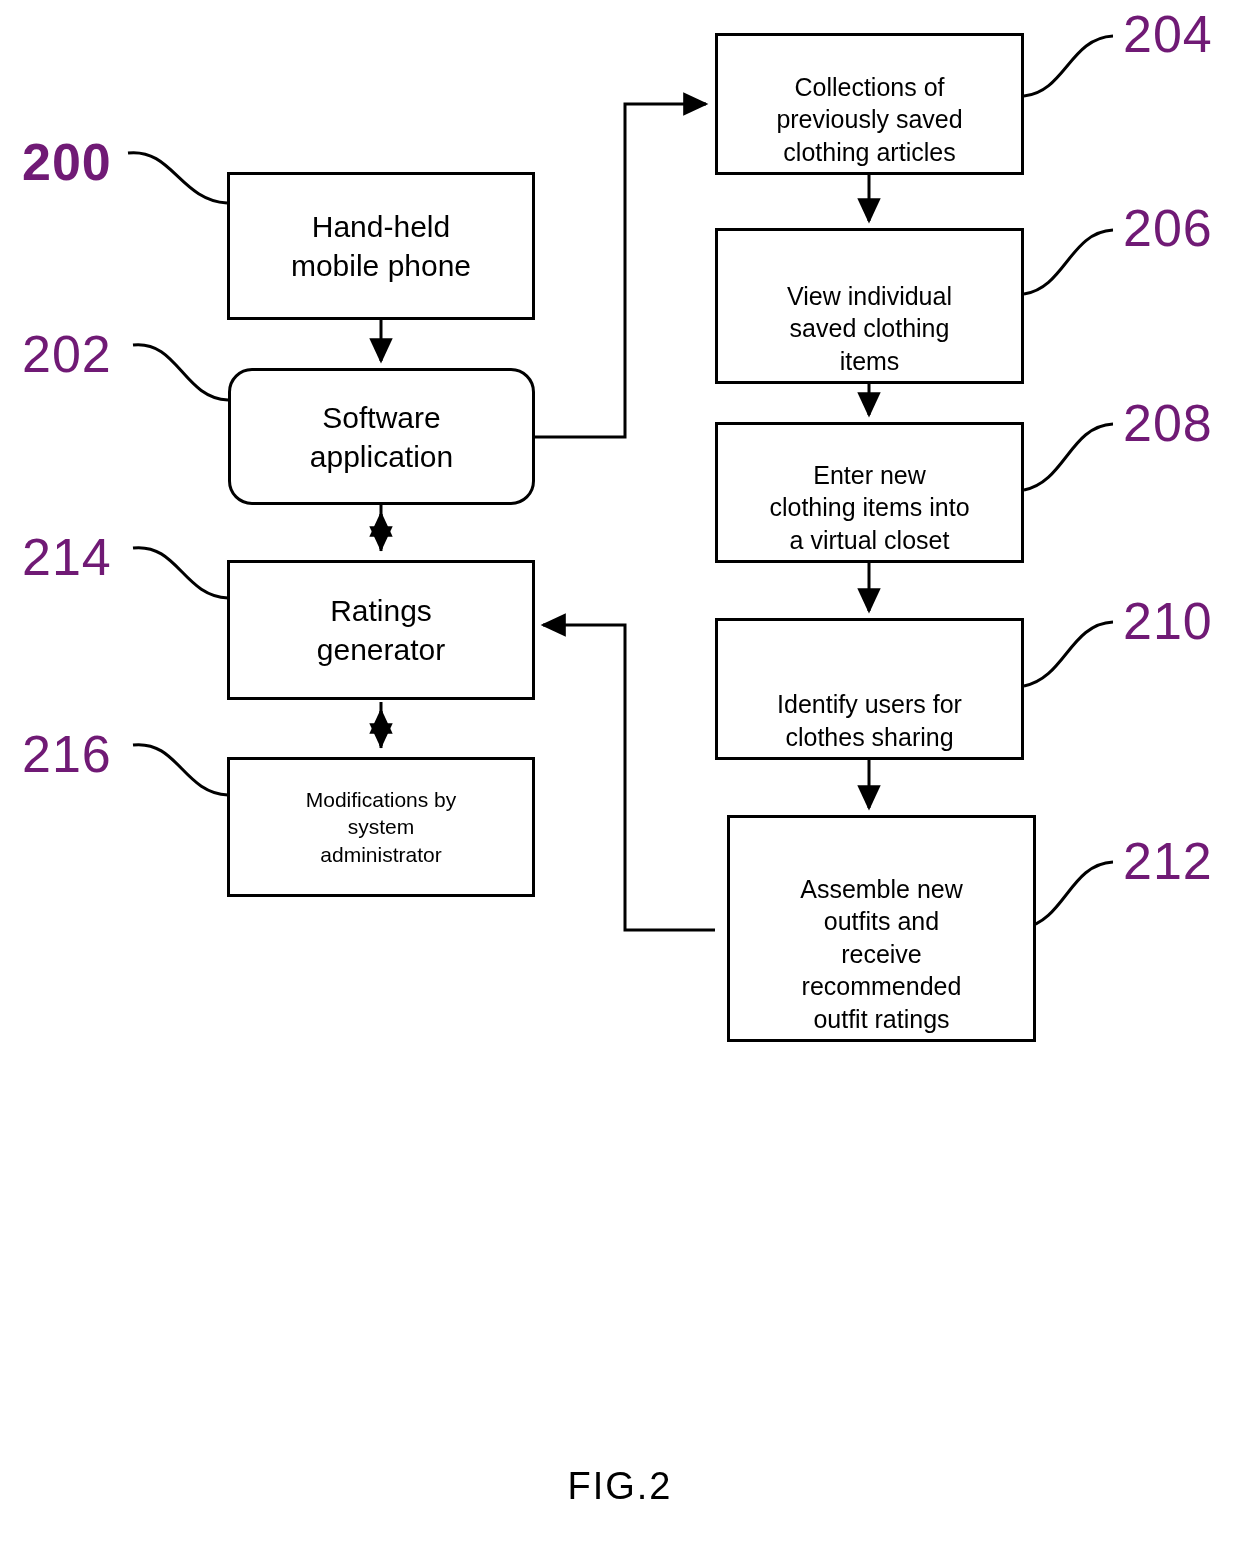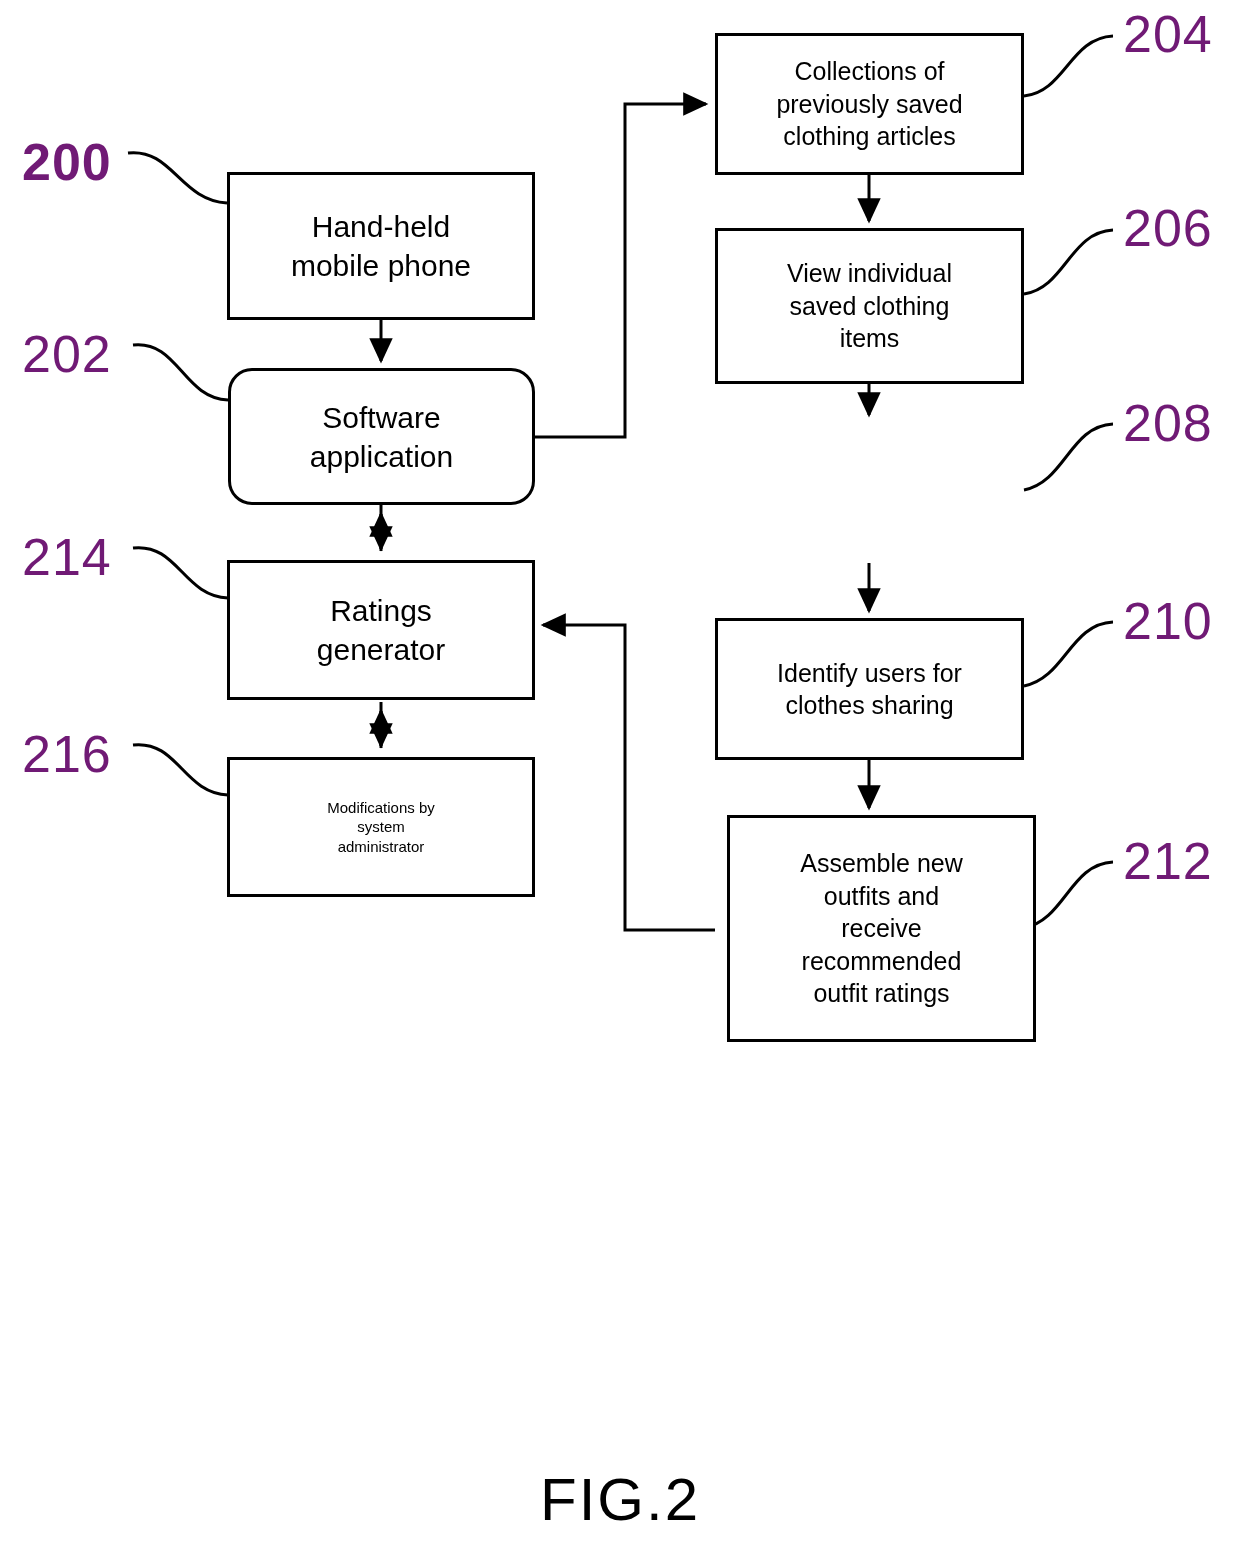--- a/index.html
+++ b/index.html
@@ -36,38 +36,38 @@
     color: #000000;
     line-height: 1.30;
     padding: 4px 8px;
   }
   .node-label {
     display: block;
     white-space: pre-line;
     text-align: center;
   }
   .size-lg { font-size: 30px; }
-  .size-md { font-size: 25px; }
-  .size-sm { font-size: 15px; justify-content: center; }
+  .size-md { font-size: 25px; align-items: flex-end; }
+  .size-sm { font-size: 21px; justify-content: center; }
 
   .ref-num {
     position: absolute;
     font-size: 52px;
     letter-spacing: 1px;
     color: #701a75;
     line-height: 1;
     white-space: nowrap;
   }
   #fig-caption {
     position: absolute;
     left: 0;
     top: 1465px;
     width: 1240px;
     text-align: center;
-    font-size: 60px;
+    font-size: 38px;
     letter-spacing: 2px;
     color: #000000;
   }
 </style>
 </head>
 <body>
 
 <div id="figure-root">
 
   <svg id="wire-layer" viewBox="0 0 1240 1542">
@@ -170,20 +170,25 @@
 previously saved
 clothing articles</span>
   </div>
 
   <div class="node-box size-md" style="left:715px; top:228px; width:309px; height:156px;">
     <span class="node-label">View individual
 saved clothing
 items</span>
   </div>
 
+  <div class="node-box size-md" style="left:715px; top:422px; width:309px; height:141px;">
+    <span class="node-label">Enter new
+clothing items into
+a virtual closet</span>
+  </div>
 
   <div class="node-box size-md" style="left:715px; top:618px; width:309px; height:142px;">
     <span class="node-label">Identify users for
 clothes sharing</span>
   </div>
 
   <div class="node-box size-md" style="left:715px; top:815px; width:309px; height:227px;margin-left:12px;">
     <span class="node-label">Assemble new
 outfits and
 receive

